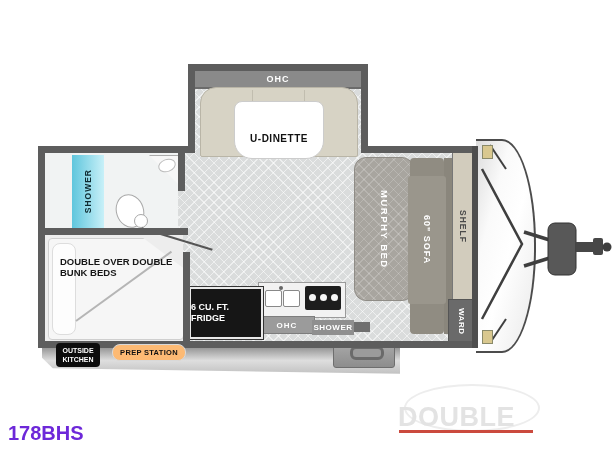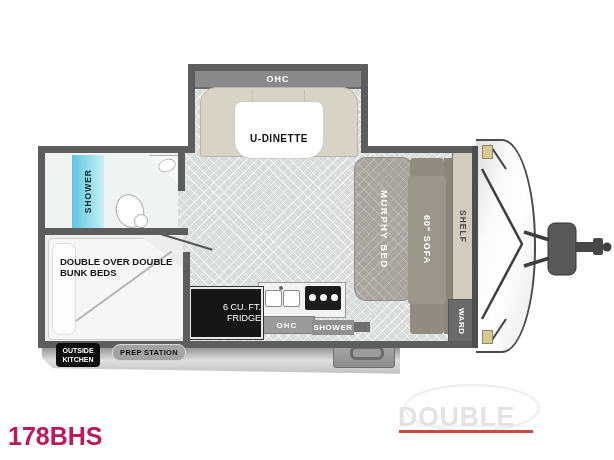--- a/index.html
+++ b/index.html
@@ -98,45 +98,45 @@
   .faucet{left:279px;top:286px;width:4px;height:4px;background:#666;border-radius:50%;}
   .stove{left:305px;top:286px;width:36px;height:24px;background:#1d1d1d;border-radius:2px;}
   .burner{width:7px;height:7px;background:#f5f5f5;border-radius:50%;top:294px;}
   .b1{left:309px;} .b2{left:320px;} .b3{left:331px;}
   .ohc2{left:259px;top:316px;width:54px;height:16px;background:#9b9b9b;border:1px solid #7d7d7d;
     color:#fff;font-size:8px;font-weight:bold;display:flex;align-items:center;justify-content:center;letter-spacing:1px;}
   .micro{left:312px;top:320px;width:42px;height:15px;background:#8f8f8f;color:#fff;font-size:8px;
     font-weight:bold;display:flex;align-items:center;justify-content:center;letter-spacing:.5px;}
   .micro-handle{left:354px;top:322px;width:16px;height:10px;background:#6f6f6f;}
   .fridge{left:189px;top:287px;width:70px;height:48px;background:#161616;border:2px solid #e9e9e9;
-    box-shadow:0 0 0 1px #333;color:#fff;font-size:9px;font-weight:normal;line-height:1.2;
-    display:flex;align-items:center;justify-content:center;text-align:right;}
+    box-shadow:0 0 0 1px #333;color:#fff;font-size:9px;font-weight:bold;line-height:1.2;
+    display:flex;align-items:center;justify-content:center;text-align:left;}
 
   
   .outside-kitchen{left:56px;top:343px;width:44px;height:24px;background:#0d0d0d;border-radius:4px;
     color:#fff;font-size:7px;font-weight:bold;line-height:1.3;display:flex;align-items:center;
     justify-content:center;text-align:center;}
-  .prep-station{left:112px;top:344px;width:72px;height:15px;background:#a3a3a3;border:1px solid #d9d9d9;
+  .prep-station{left:112px;top:344px;width:72px;height:15px;background:#fdba74;border:1px solid #d9d9d9;
     border-radius:8px;color:#111;font-size:7.5px;font-weight:bold;display:flex;align-items:center;
     justify-content:center;letter-spacing:.3px;}
 
   
   .tongue-svg{left:520px;top:218px;}
 
   
   .vtext{writing-mode:vertical-rl;text-orientation:mixed;}
   .vtext-up{writing-mode:vertical-rl;text-orientation:mixed;transform:rotate(180deg);}
   .shower .vtext-up{font-size:8.5px;font-weight:bold;color:#0e2a30;letter-spacing:1px;}
   .bed .vtext{font-size:9.5px;font-weight:bold;color:#fff;letter-spacing:1.5px;}
   .sofa-seat .vtext{font-size:9px;font-weight:bold;color:#fff;letter-spacing:1px;}
   .shelf .vtext{font-size:8.5px;font-weight:bold;color:#4a4a4a;letter-spacing:1px;}
   .ward .vtext{font-size:8px;font-weight:bold;color:#fff;letter-spacing:.5px;}
 
   
-  .model{left:8px;top:422px;font-size:25px;font-weight:800;color:#be185d;letter-spacing:0;}
+  .model{left:8px;top:422px;font-size:20px;font-weight:800;color:#6d28d9;letter-spacing:0;}
   .logo-ellipse{left:404px;top:384px;width:132px;height:44px;border:2px solid #ededed;border-radius:50%;}
   .logo-galaxy{left:398px;top:402px;font-size:27px;font-weight:800;color:#e3e3e3;letter-spacing:.5px;}
   .logo-rv{left:505px;top:383px;font-size:47px;font-weight:800;color:#3fa9e0;letter-spacing:-1px;line-height:1;}
   .logo-line{left:399px;top:430px;width:134px;height:3px;background:#cb4a3e;}
 </style>
 </head>
 <body>
 
 <div class="canvas">
 

